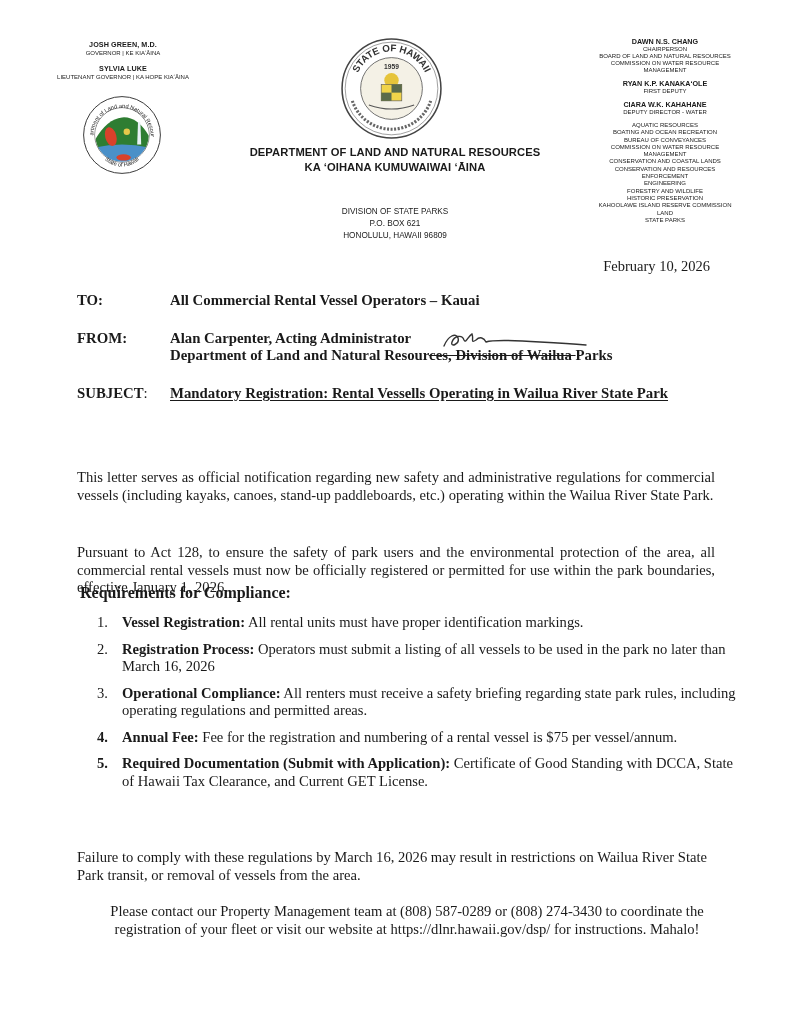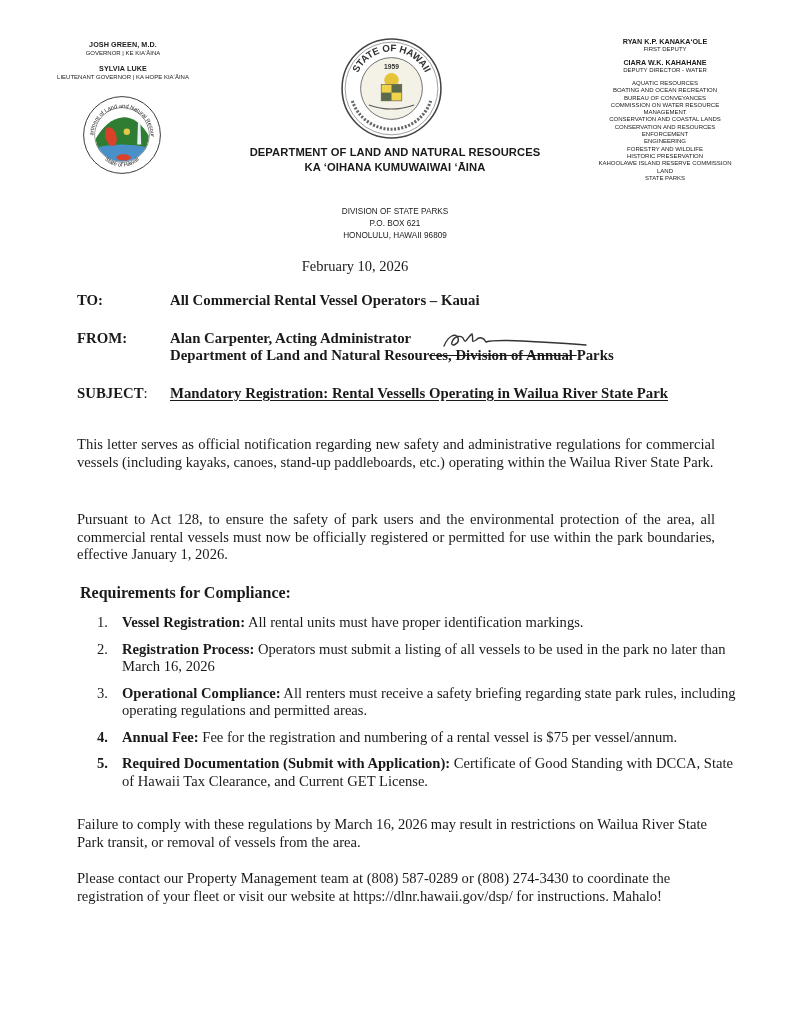--- a/index.html
+++ b/index.html
@@ -24,49 +24,49 @@
 
     
     .right-officials { position: absolute; left: 580px; top: 38px; width: 170px; text-align: center; }
     .right-officials .name { font-size: 7.2px; font-weight: bold; line-height: 8px; }
     .right-officials .title { font-size: 6px; line-height: 7px; }
     .right-officials .block + .block { margin-top: 6px; }
     .right-officials .divisions { margin-top: 6px; }
     .right-officials .divisions div { font-size: 6px; line-height: 7.3px; }
 
     
-    .date { position: absolute; left: 0; width: 710px; top: 258px; text-align: center; font-size: 14.5px; }
+    .date { position: absolute; left: 0; width: 710px; top: 258px; text-align: right; font-size: 14.5px; }
 
     
     .memo-row { position: absolute; left: 77px; font-size: 14.8px; font-weight: bold; }
     .memo-row .lbl { position: absolute; left: 0; white-space: nowrap; }
     .memo-row .val { position: absolute; left: 93px; white-space: nowrap; }
     .memo-row .val .line2 { display: block; }
     .row-to { top: 292px; }
     .row-from { top: 330px; }
     .row-subject { top: 385px; }
     .row-subject .lbl .colon { font-weight: normal; }
     .row-subject .val { text-decoration: underline; text-underline-offset: 2px; }
     .signature { position: absolute; left: 440px; top: 328px; width: 150px; height: 26px; }
 
     
-    .body-text { position: absolute; left: 77px; width: 638px; font-size: 14.6px; line-height: 17.5px; text-align: justify; }
+    .body-text { position: absolute; left: 77px; width: 638px; font-size: 14.6px; line-height: 17.5px; text-align: justify; margin-top: 33px; }
     .p1 { top: 436px; }
     .p2 { top: 511px; }
     .req-head { position: absolute; left: 80px; top: 584px; font-size: 16px; font-weight: bold; }
 
     .req-list { position: absolute; left: 97px; top: 614px; width: 650px; margin: 0; padding: 0; list-style: none; }
     .req-list li { position: relative; padding-left: 25px; font-size: 14.6px; line-height: 17.5px; }
     .req-list li .num { position: absolute; left: 0; top: 0; }
     .req-list li .num.bold { font-weight: bold; }
     .req-list li b { font-weight: bold; }
     .req-list li + li { margin-top: 9px; }
 
     .p3 { top: 816px; width: 660px; text-align: left; }
-    .p4 { top: 870px; width: 660px; text-align: left; }
+    .p4 { top: 870px; width: 660px; text-align: center; }
   </style>
 </head>
 <body>
 
 <div class="left-officials sans">
   <div class="block">
     <div class="name">JOSH GREEN, M.D.</div>
     <div class="title">GOVERNOR | KE KIAʻĀINA</div>
   </div>
   <div class="block">
@@ -120,20 +120,27 @@
   <div class="line">KA ʻOIHANA KUMUWAIWAI ʻĀINA</div>
 </div>
 <div class="center-addr sans">
   <div class="line">DIVISION OF STATE PARKS</div>
   <div class="line">P.O. BOX 621</div>
   <div class="line">HONOLULU, HAWAII 96809</div>
 </div>
 
 <div class="right-officials sans">
   <div class="block">
+    <div class="name">DAWN N.S. CHANG</div>
+    <div class="title">CHAIRPERSON</div>
+    <div class="title">BOARD OF LAND AND NATURAL RESOURCES</div>
+    <div class="title">COMMISSION ON WATER RESOURCE</div>
+    <div class="title">MANAGEMENT</div>
+  </div>
+  <div class="block">
     <div class="name">RYAN K.P. KANAKAʻOLE</div>
     <div class="title">FIRST DEPUTY</div>
   </div>
   <div class="block">
     <div class="name">CIARA W.K. KAHAHANE</div>
     <div class="title">DEPUTY DIRECTOR - WATER</div>
   </div>
   <div class="divisions">
     <div>AQUATIC RESOURCES</div>
     <div>BOATING AND OCEAN RECREATION</div>
@@ -156,21 +163,21 @@
 
 <div class="memo-row row-to serif">
   <span class="lbl">TO:</span>
   <span class="val">All Commercial Rental Vessel Operators – Kauai</span>
 </div>
 
 <div class="memo-row row-from serif">
   <span class="lbl">FROM:</span>
   <span class="val">
     <span class="line2">Alan Carpenter, Acting Administrator</span>
-    <span class="line2"><span>Department of Land and Natural Resour</span><span style="text-decoration: line-through;">ces, Division of Annual </span><span>Parks</span></span>
+    <span class="line2"><span>Department of Land and Natural Resour</span><span style="text-decoration: line-through;">ces, Division of Wailua </span><span>Parks</span></span>
   </span>
 </div>
 
 <svg class="signature" viewBox="0 0 150 26">
   <path d="M 4 18 C 8 8, 16 4, 18 10 C 20 16, 10 20, 12 14 C 14 8, 22 6, 24 12 C 26 16, 28 8, 32 6 C 34 10, 30 16, 36 12 C 40 8, 44 10, 46 14 C 52 12, 70 12, 100 14 C 120 15, 135 16, 146 17" fill="none" stroke="#333" stroke-width="1.4" stroke-linecap="round"></path>
 </svg>
 
 <div class="memo-row row-subject serif">
   <span class="lbl"><span>SUBJECT</span><span class="colon">:</span></span>
   <span class="val">Mandatory Registration: Rental Vessells Operating in Wailua River State Park</span>

